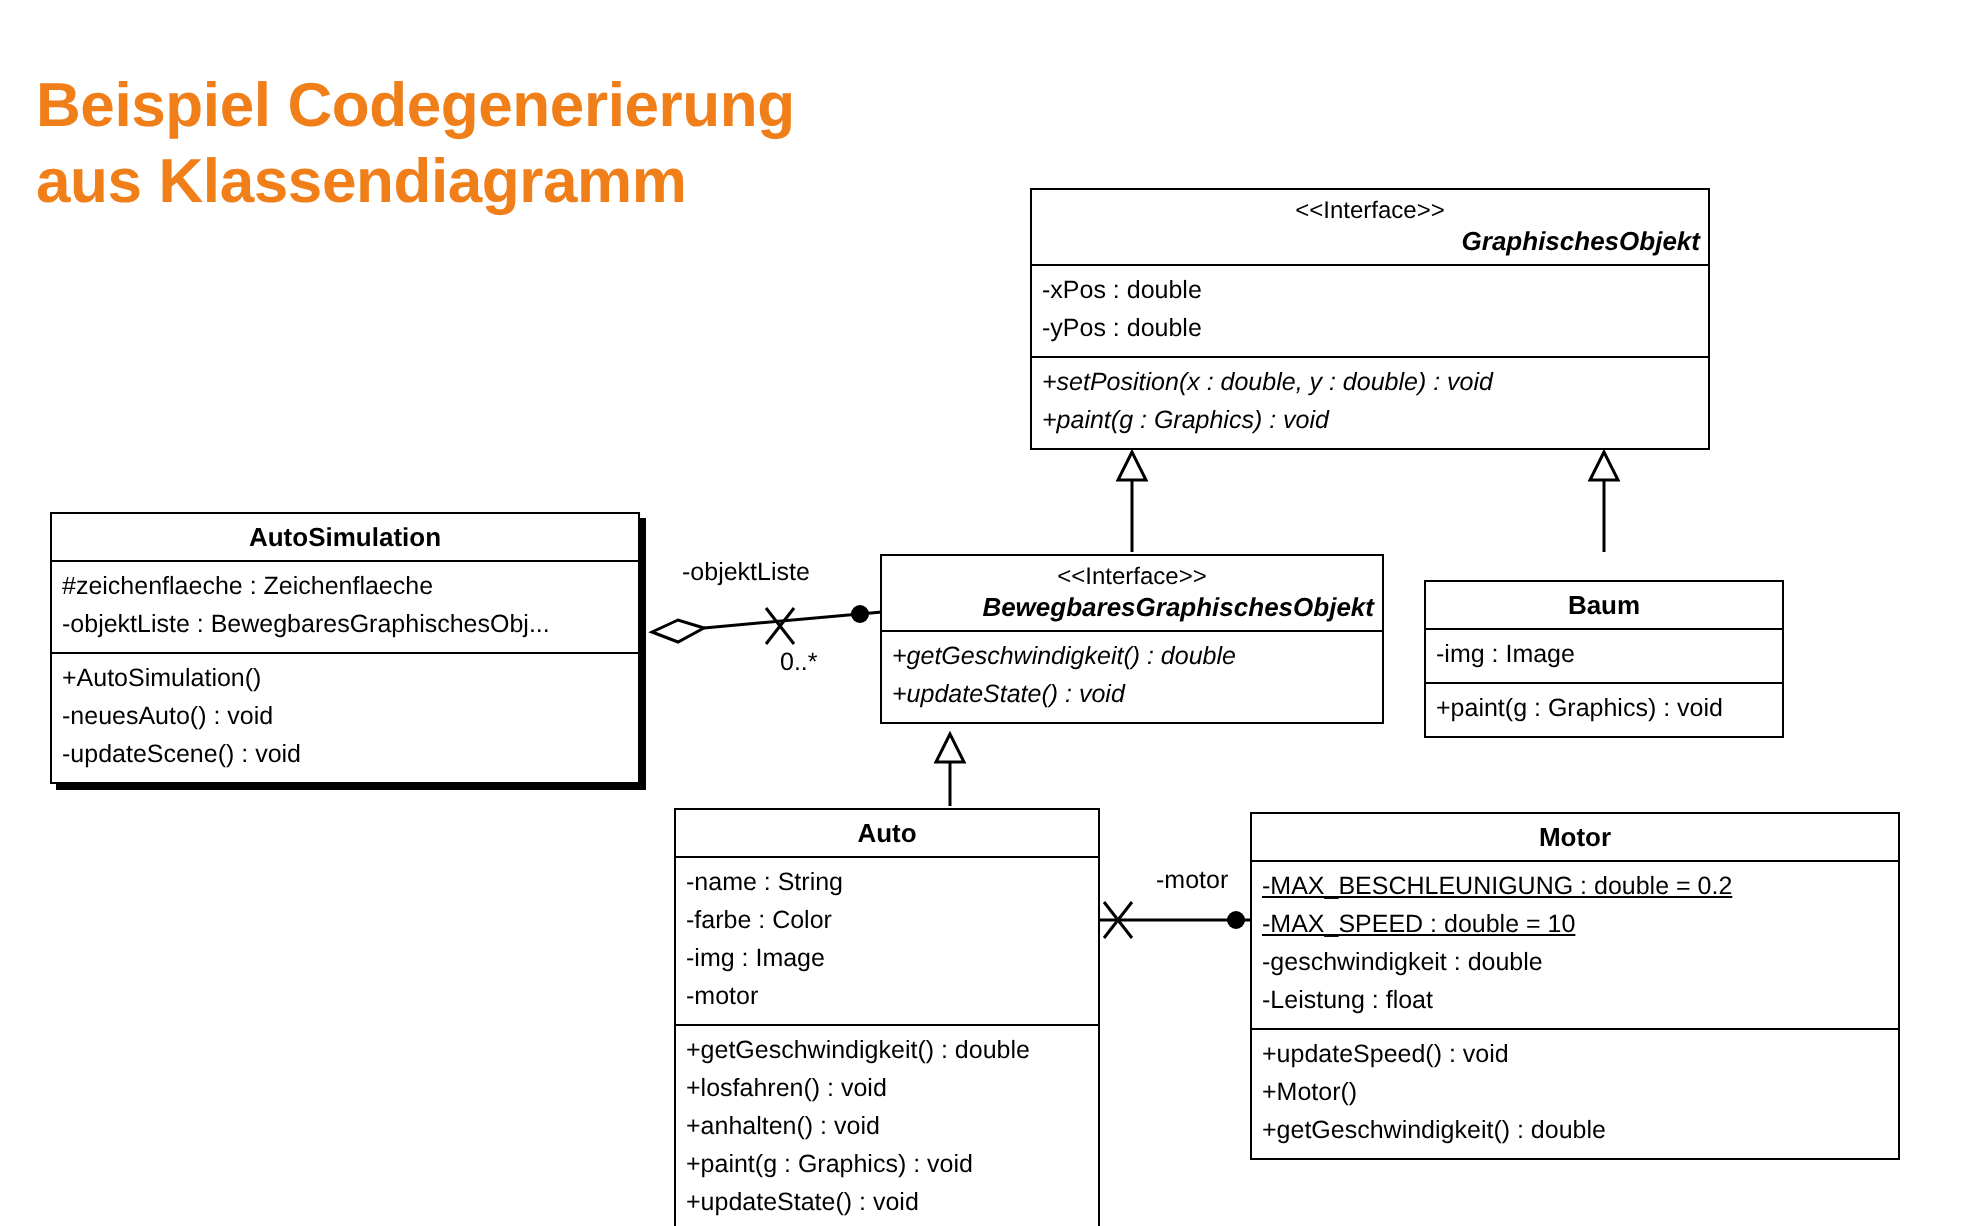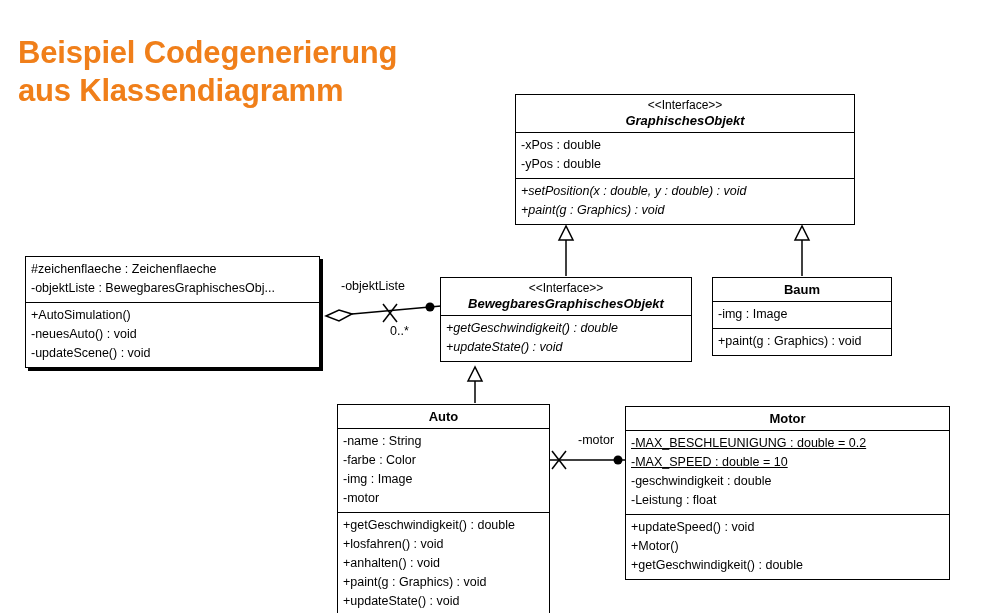--- a/index.html
+++ b/index.html
@@ -49,20 +49,21 @@
     color: #000;
     text-align: center;
   }
   .cls-name {
     display: block;
     font-size: 13px;
     font-weight: bold;
   }
   .cls-name.italic {
     font-style: italic;
+    text-align: right;
   }
   .uml-compartment {
     padding: 3px 5px 4px 5px;
     border-bottom: 1.5px solid #000;
   }
   .uml-compartment:last-child {
     border-bottom: none;
   }
   .uml-compartment div {
     font-size: 12.5px;
@@ -130,21 +131,21 @@
     <div class="uml-compartment">
       <div>-xPos : double</div>
       <div>-yPos : double</div>
     </div>
     <div class="uml-compartment italic">
       <div>+setPosition(x : double, y : double) : void</div>
       <div>+paint(g : Graphics) : void</div>
     </div>
   </div>
 
-  <div class="uml-class" style="left:712px; top:249px; width:180px;">
+  <div class="uml-class" style="left:712px; top:262px; width:180px;">
     <div class="uml-header" style="padding-top:4px;">
       <span class="cls-name">Baum</span>
     </div>
     <div class="uml-compartment">
       <div>-img : Image</div>
     </div>
     <div class="uml-compartment">
       <div>+paint(g : Graphics) : void</div>
     </div>
   </div>
@@ -154,20 +155,23 @@
       <span class="stereo">&lt;&lt;Interface&gt;&gt;</span>
       <span class="cls-name italic">BewegbaresGraphischesObjekt</span>
     </div>
     <div class="uml-compartment italic">
       <div>+getGeschwindigkeit() : double</div>
       <div>+updateState() : void</div>
     </div>
   </div>
 
   <div class="uml-class shadow" style="left:25px; top:228px; width:295px;">
+    <div class="uml-header" style="padding-top:4px;">
+      <span class="cls-name">AutoSimulation</span>
+    </div>
     <div class="uml-compartment">
       <div>#zeichenflaeche : Zeichenflaeche</div>
       <div>-objektListe : BewegbaresGraphischesObj...</div>
     </div>
     <div class="uml-compartment">
       <div>+AutoSimulation()</div>
       <div>-neuesAuto() : void</div>
       <div>-updateScene() : void</div>
     </div>
   </div>

